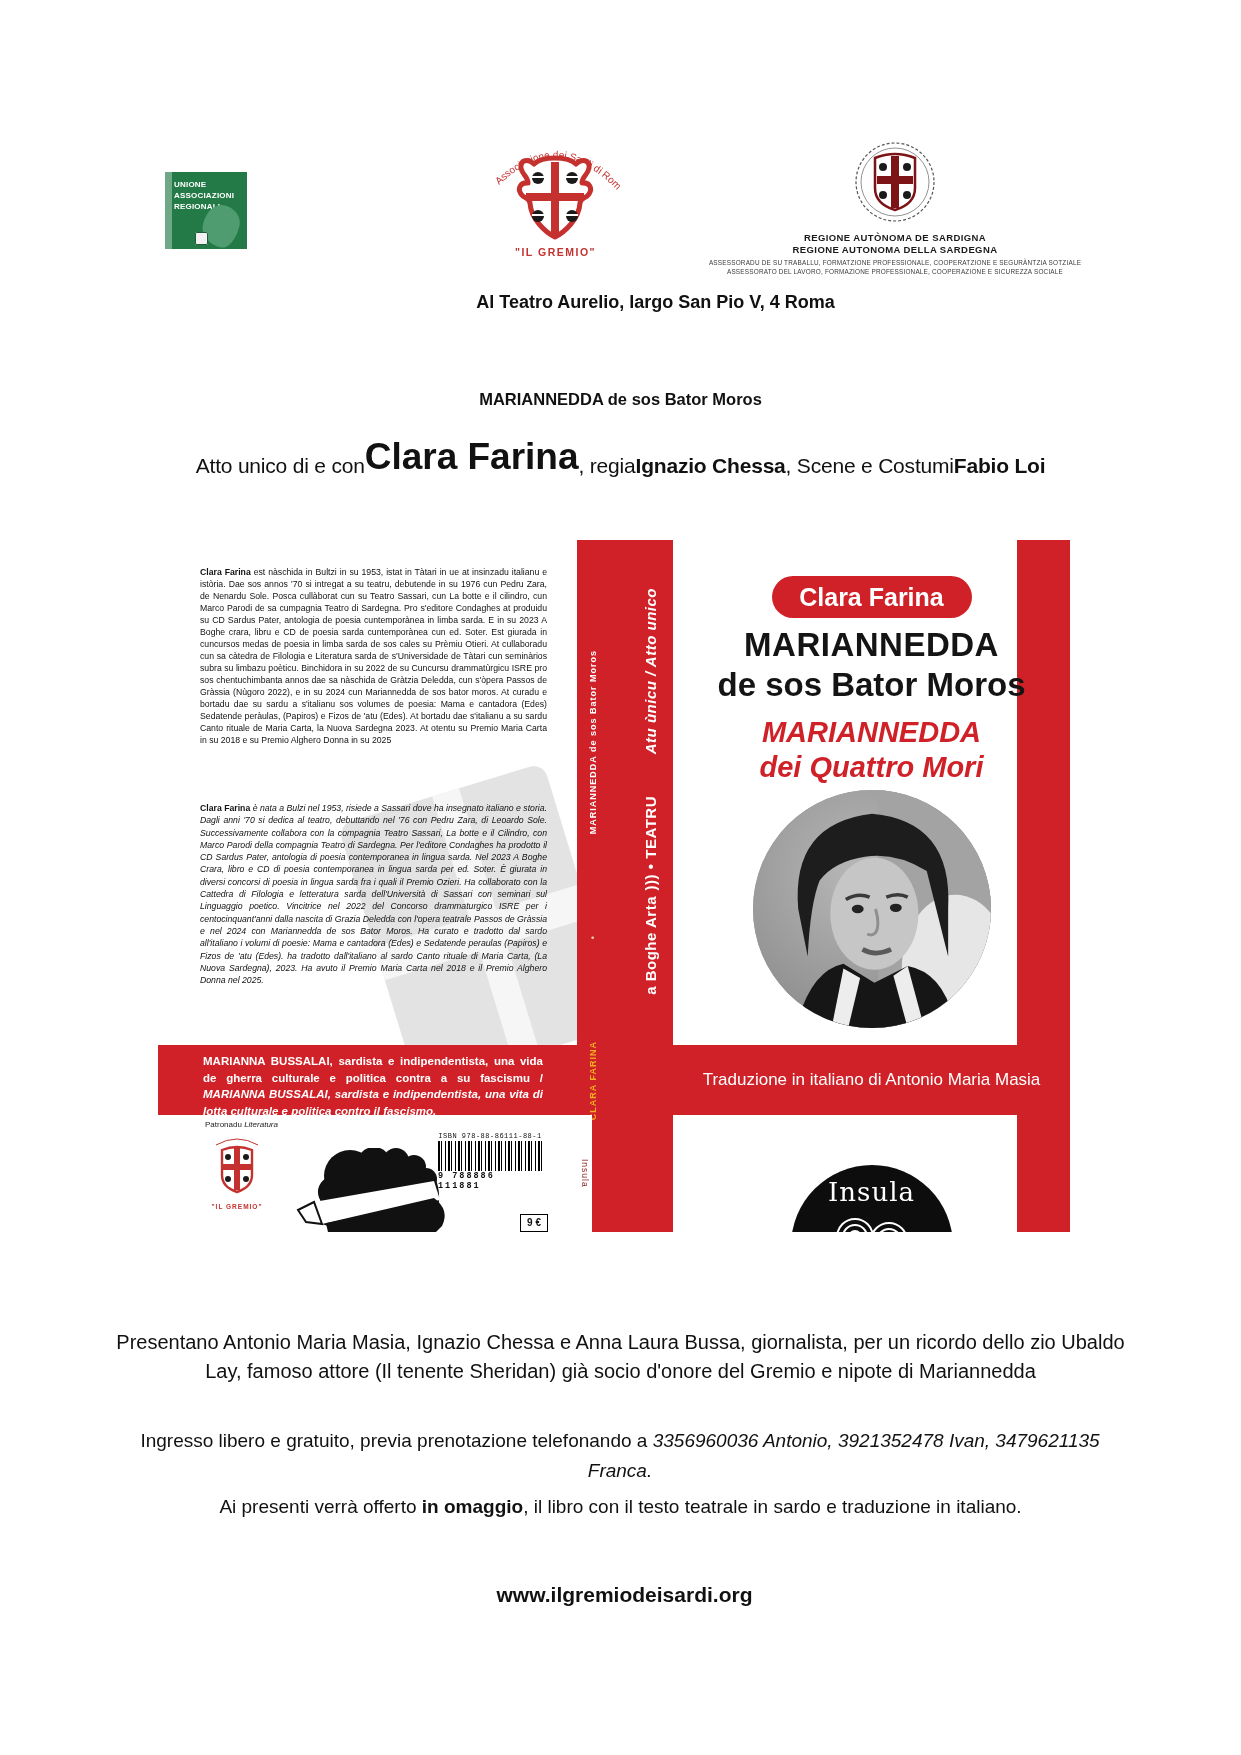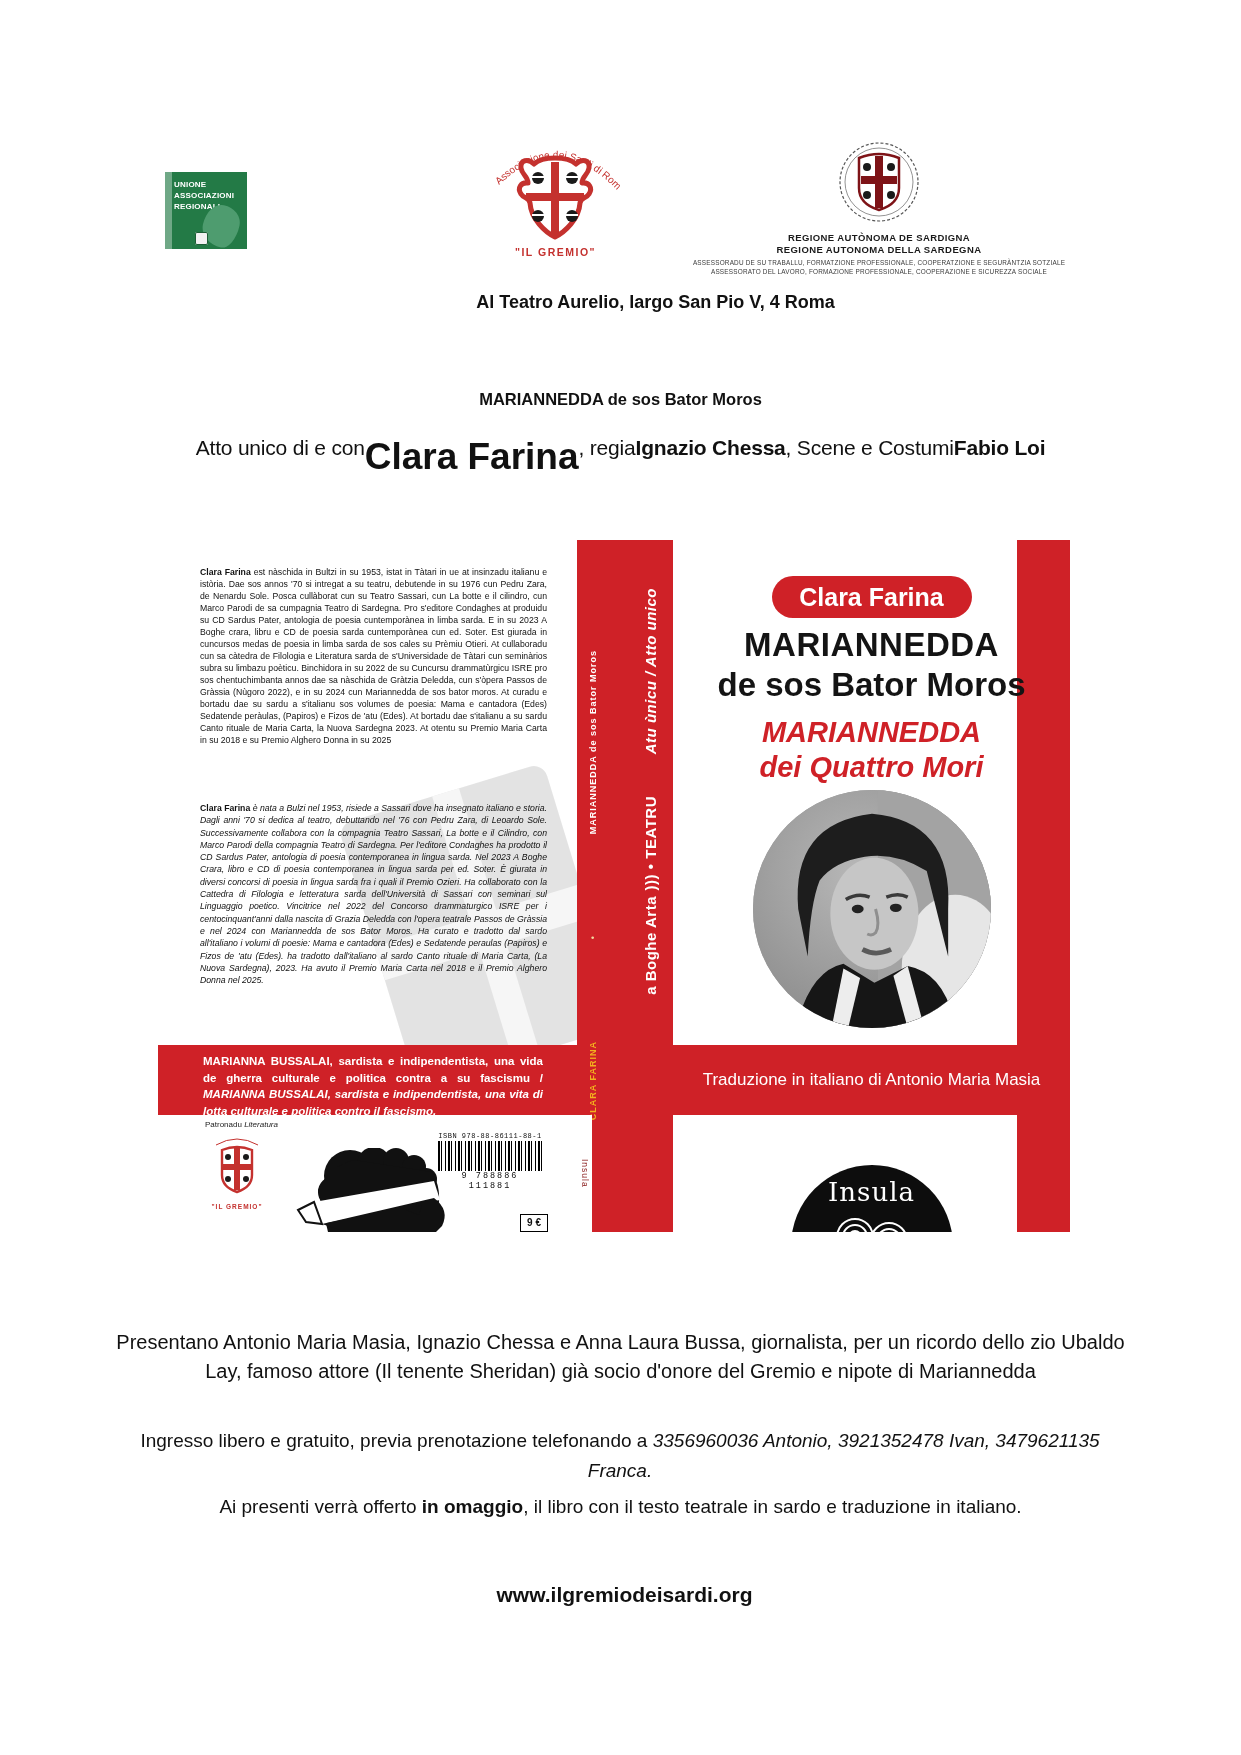--- a/index.html
+++ b/index.html
@@ -13,30 +13,30 @@
   
   .logo-green{left:165px;top:172px;width:82px;height:77px;background:#237a46;overflow:hidden;}
   .logo-green .txt{position:absolute;left:9px;top:7px;font-size:8px;font-weight:bold;color:#fff;line-height:11px;letter-spacing:.2px;}
   .logo-green .map{position:absolute;right:8px;bottom:2px;width:36px;height:42px;background:#4e9c6f;border-radius:46% 54% 38% 62%/55% 40% 60% 45%;transform:rotate(12deg);}
   .logo-green .dice{position:absolute;left:30px;bottom:4px;width:13px;height:13px;background:#f2f2f2;border-radius:2px;box-shadow:inset 0 0 0 1px #1c5e35;}
   .logo-green .stripe{position:absolute;left:0;top:0;width:7px;height:100%;background:rgba(255,255,255,.35);}
 
   .logo-gremio{left:478px;top:126px;width:155px;height:118px;}
   .gremio-caption{left:478px;top:246px;width:155px;font-size:10.5px;font-weight:bold;color:#c4312e;letter-spacing:1.5px;}
 
-  .logo-region{left:684px;top:140px;width:390px;text-align:center;}
+  .logo-region{left:700px;top:140px;width:390px;text-align:center;}
   .logo-region .rl1{font-size:9.5px;font-weight:bold;color:#1a1a1a;letter-spacing:.4px;line-height:12px;}
   .logo-region .rl3{font-size:6.4px;color:#3a3a3a;line-height:8.5px;letter-spacing:.2px;}
   .logo-region svg{display:block;margin:0 auto 4px auto;}
 
   
   .h-venue{left:0;top:292px;width:1241px;font-size:18px;font-weight:bold;padding-left:35px;}
   .h-date{left:130px;top:323px;width:980px;font-size:22px;font-weight:bold;line-height:28px;}
   .h-title{left:0;top:390px;width:1241px;font-size:16.5px;font-weight:bold;}
-  .h-credits{left:0;top:436px;width:1241px;display:flex;justify-content:center;align-items:flex-start;letter-spacing:-.2px;}
+  .h-credits{left:0;top:436px;width:1241px;display:flex;justify-content:center;align-items:flex-end;letter-spacing:-.2px;}
   .h-credits .t{font-size:21px;}
   .h-credits .big{font-size:37px;font-weight:bold;letter-spacing:0;}
   .h-credits .b{font-size:21px;font-weight:bold;}
 
   
   .cover{left:158px;top:520px;width:912px;height:712px;background:#fff;overflow:hidden;}
 
   .bio1{left:42px;top:46px;width:347px;font-size:8.7px;line-height:12px;text-align:justify;z-index:2;}
   .bio2{left:42px;top:282px;width:347px;font-size:8.7px;line-height:12.3px;text-align:justify;font-style:italic;z-index:2;}
   .bio-lead{font-weight:bold;font-style:normal;}
@@ -51,21 +51,21 @@
 
   .patronage{left:47px;top:600px;font-size:8px;color:#222;z-index:2;}
   .mini-gremio{left:50px;top:611px;width:58px;height:70px;z-index:2;}
   .mini-caption{left:36px;top:683px;width:86px;font-size:6.5px;font-weight:bold;color:#c4312e;letter-spacing:1px;z-index:2;}
   .moor{left:132px;top:628px;width:172px;height:84px;z-index:2;}
 
   .barcode{left:280px;top:612px;width:104px;z-index:2;font-family:"Liberation Mono",monospace;}
   .barcode .lbl{font-size:7px;text-align:center;letter-spacing:.5px;}
   .barcode .bars{margin-top:1px;height:30px;background:
      repeating-linear-gradient(to right,#000 0 2px,#fff 2px 3px,#000 3px 4px,#fff 4px 7px,#000 7px 8px,#fff 8px 10px);}
-  .barcode .num{font-size:8.5px;text-align:center;letter-spacing:2px;}
+  .barcode .num{font-size:8.5px;letter-spacing:2px;font-weight:bold;}
   .price{left:362px;top:694px;width:26px;height:16px;border:1px solid #000;font-size:10px;font-weight:bold;line-height:16px;text-align:center;z-index:2;background:#fff;}
 
   .spine{left:419px;top:20px;width:96px;height:692px;background:#cf2127;z-index:4;}
   .spine-small{position:absolute;left:6px;top:110px;height:470px;width:20px;display:flex;flex-direction:column;align-items:center;justify-content:space-between;}
   .spine-small .vt{font-size:9px;font-weight:bold;letter-spacing:1px;}
   .sp-title{color:#fff;}
   .sp-dot{color:#f2d9a0;font-size:9px;}
   .sp-author{color:#f2b01e;}
   .spine-large{position:absolute;left:56px;top:48px;height:345px;width:34px;display:flex;flex-direction:column;align-items:center;}
   .spine-large .vt{color:#fff;font-weight:bold;font-size:15px;letter-spacing:.5px;}

